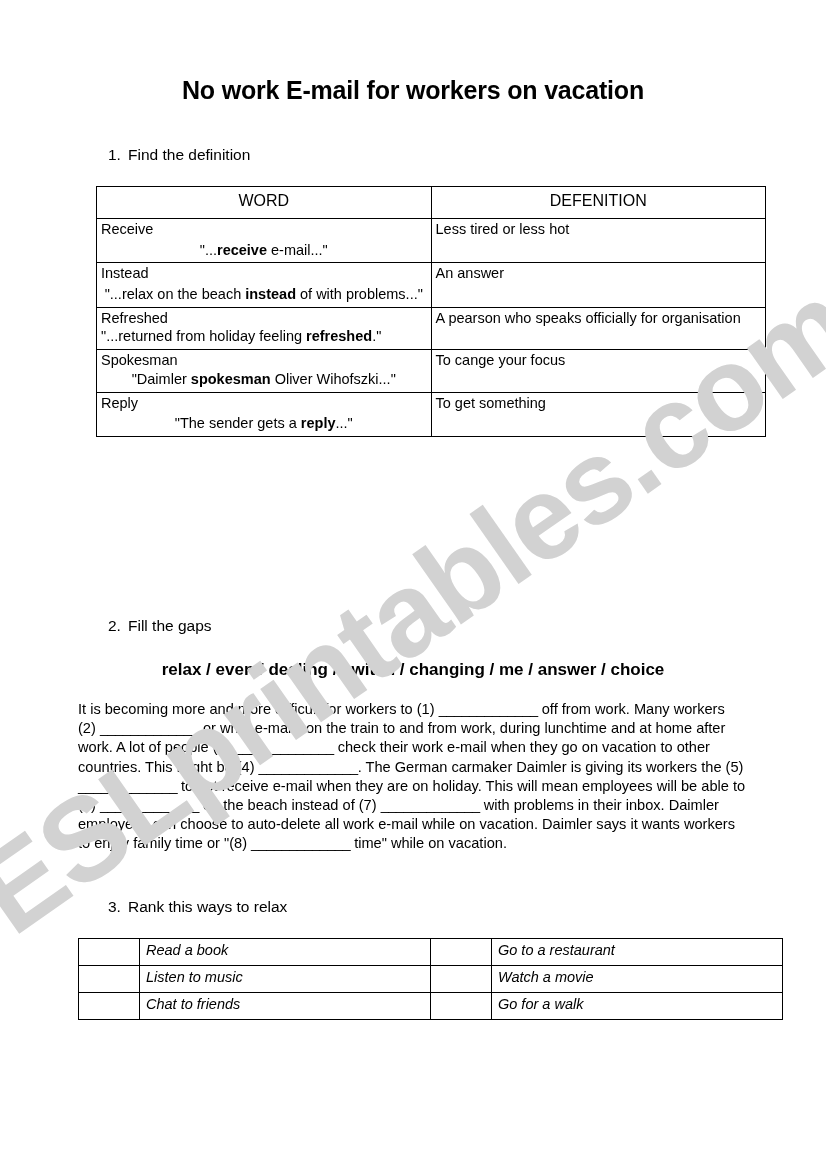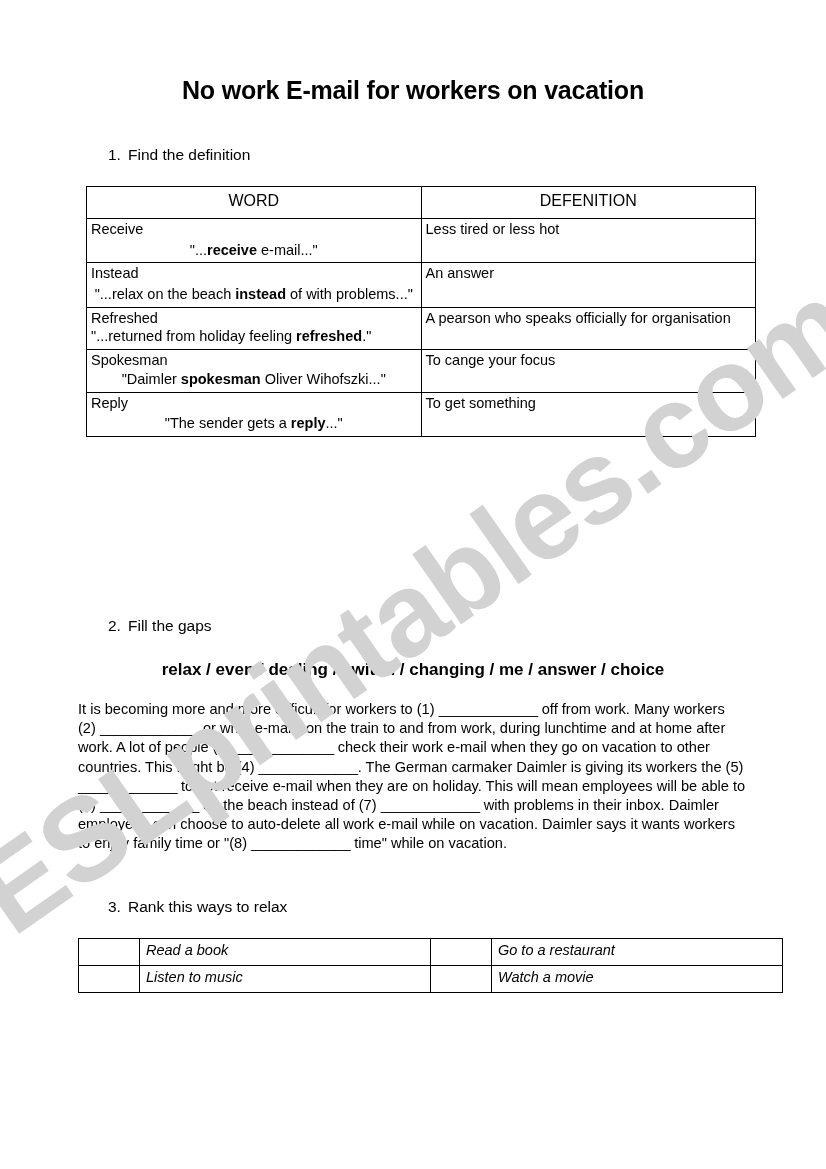--- a/index.html
+++ b/index.html
@@ -75,21 +75,21 @@
   table.wsheet th {
     border: 1.4px solid #000000;
     vertical-align: top;
     padding: 2px 4px 3px 4px;
     font-size: 14.5px;
     font-weight: normal;
     line-height: 1.22;
   }
 
   
-  #def-table { left: 86px; top: 186px; width: 670px; }
+  #def-table { left: 96px; top: 186px; width: 670px; }
   #def-table th {
     text-align: center;
     font-size: 16px;
     padding: 4px 4px 5px 4px;
     height: 22px;
   }
   #def-table td.word-cell { width: 336px; }
   #def-table td.def-cell  { width: 334px; }
   .word-name { display: block; }
   .quote {
@@ -212,17 +212,23 @@
           <td class="rank-item">Read a book</td>
           <td class="rank-box"></td>
           <td class="rank-item">Go to a restaurant</td>
         </tr>
         <tr>
           <td class="rank-box"></td>
           <td class="rank-item">Listen to music</td>
           <td class="rank-box"></td>
           <td class="rank-item">Watch a movie</td>
         </tr>
+        <tr>
+          <td class="rank-box"></td>
+          <td class="rank-item">Chat to friends</td>
+          <td class="rank-box"></td>
+          <td class="rank-item">Go for a walk</td>
+        </tr>
       </tbody>
     </table>
 
   </div>
 </div>
 
 </body></html>

